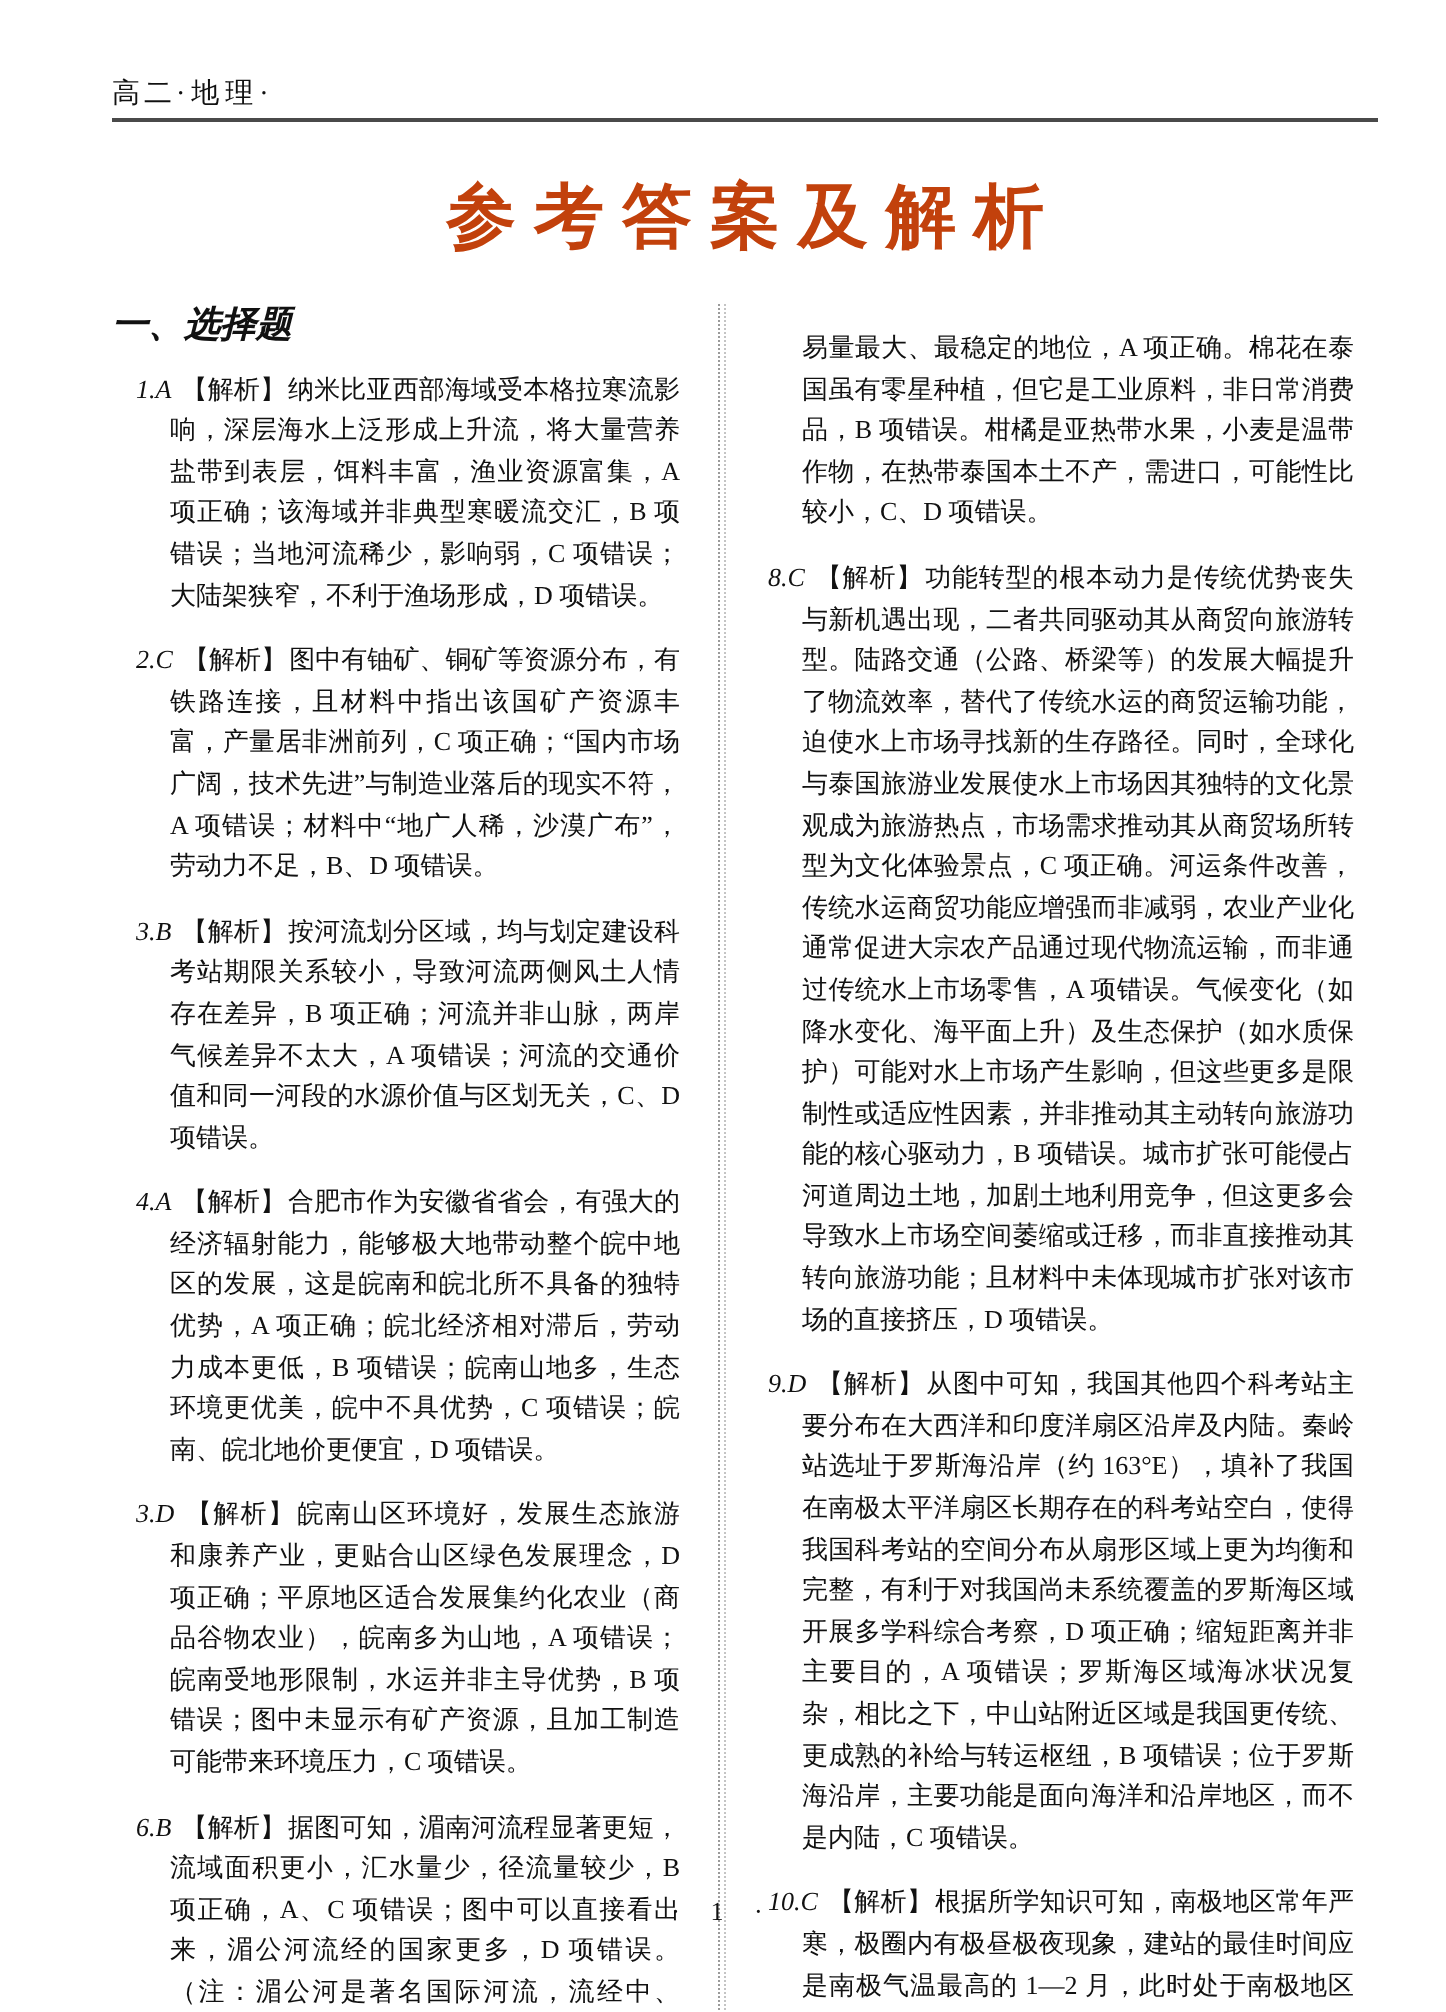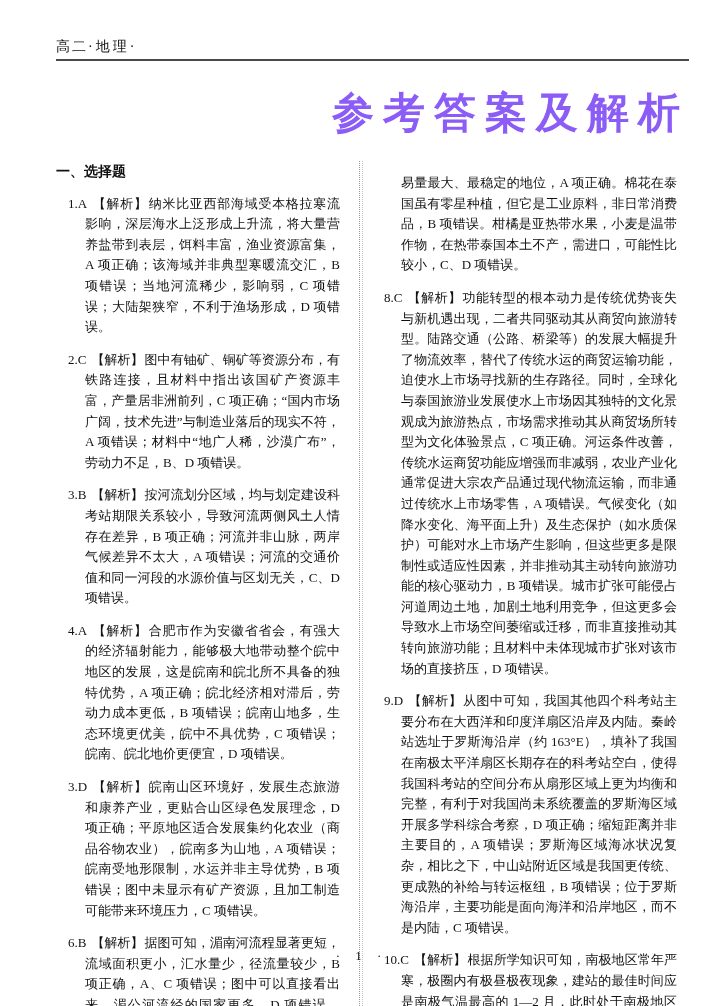--- a/index.html
+++ b/index.html
@@ -21,56 +21,57 @@
     justify-content: flex-start;
     align-items: flex-end;
     border-bottom: 2px solid #4a4a4a;
     padding-bottom: 3px;
     font-size: 14px;
     letter-spacing: 2px;
   }
   .header .hdr-right { letter-spacing: 3px; }
   .title {
     margin: 24px 0 20px 0;
-    text-align: right;
+    text-align: center;
     font-family: "DejaVu Sans", "Liberation Sans", sans-serif;
     font-weight: 900;
-    font-size: 42px;
+    font-size: 35px;
     letter-spacing: 9px;
     text-indent: 9px;
-    color: #8b5cf6;
+    color: #c2410c;
   }
   .columns {
     display: flex;
     align-items: stretch;
     min-height: 792px;
   }
   .col { font-size: 13px; line-height: 20.6px; }
   .col-left  { flex: 0 0 296px; width: 296px; }
   .col-right { flex: 1; }
   .divider {
     flex: 0 0 2px;
     margin: 0 9px 0 7px;
     border-left: 1px dotted #9a9a9a;
     border-right: 1px dotted #c4c4c4;
   }
   .section-heading {
     font-family: "Liberation Sans", "DejaVu Sans", sans-serif;
     font-weight: bold;
-    font-size: 14px;
+    font-size: 18px;
     margin: 0 0 2px 0;
+    font-style: italic;
   }
   .item {
     margin: 12px;
     text-align: justify;
     padding-left: 17px;
     text-indent: -17px;
   }
   .item.cont { text-indent: 0; }
-  .num { margin-right: 5px; }
+  .num { margin-right: 5px; font-style: italic; }
   .tag {
     font-family: "Liberation Sans", "DejaVu Sans", sans-serif;
     font-weight: normal;
     margin-right: 1px;
   }
   .footer {
     position: absolute;
     left: 0; right: 0;
     bottom: 42px;
     text-align: center;

